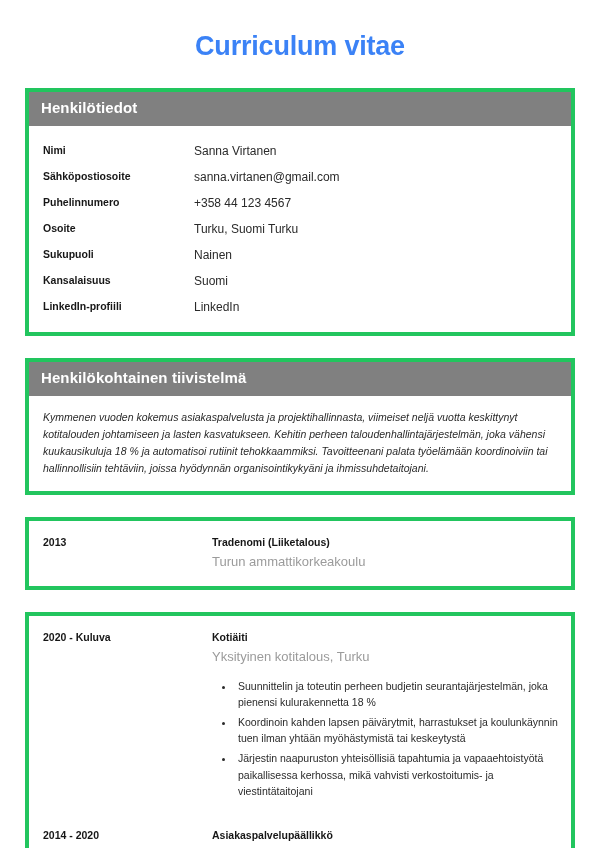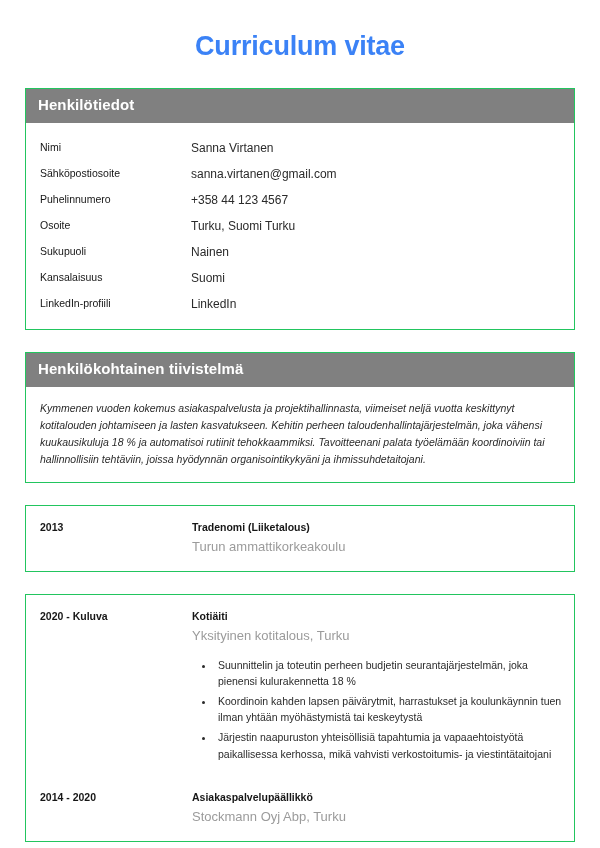--- a/index.html
+++ b/index.html
@@ -26,21 +26,21 @@
     font-size: 27px;
     font-weight: bold;
     letter-spacing: -0.2px;
     color: #3b82f6;
     margin: 0;
     padding: 30px 0 26px 0;
     line-height: 1.2;
   }
   .section {
     margin-bottom: 22px;
-    border: 1px solid #22c55e;
+    border: 4px solid #22c55e;
     background: #ffffff;
   }
   .section-header {
     background: #808080;
     color: #ffffff;
     font-size: 15px;
     font-weight: bold;
     padding: 7px 12px 8px 12px;
     line-height: 1.25;
     letter-spacing: 0.1px;
@@ -52,21 +52,21 @@
 
   
   .info-table {
     width: 100%;
     border-collapse: collapse;
   }
   .info-table tr { vertical-align: top; }
   .info-label {
     width: 152px;
     font-size: 10.5px;
-    font-weight: normal;
+    font-weight: bold;
     color: #161616;
     padding: 6px 0 6px 1px;
     white-space: nowrap;
   }
   .info-value {
     font-size: 12px;
     font-weight: normal;
     color: #2a2a2a;
     padding: 6px 0 6px 0;
   }
@@ -80,20 +80,21 @@
     padding: 1px 4px 2px 1px;
     text-align: left;
     font-style: italic;
   }
 
   
   .entry {
     display: flex;
     align-items: flex-start;
     padding: 2px 0 2px 1px;
+    gap: 17px;
   }
   .entry + .entry { margin-top: 16px; }
   .entry-date {
     width: 152px;
     flex: 0 0 152px;
     font-size: 10.5px;
     font-weight: bold;
     color: #161616;
     padding-top: 1px;
     white-space: nowrap;

